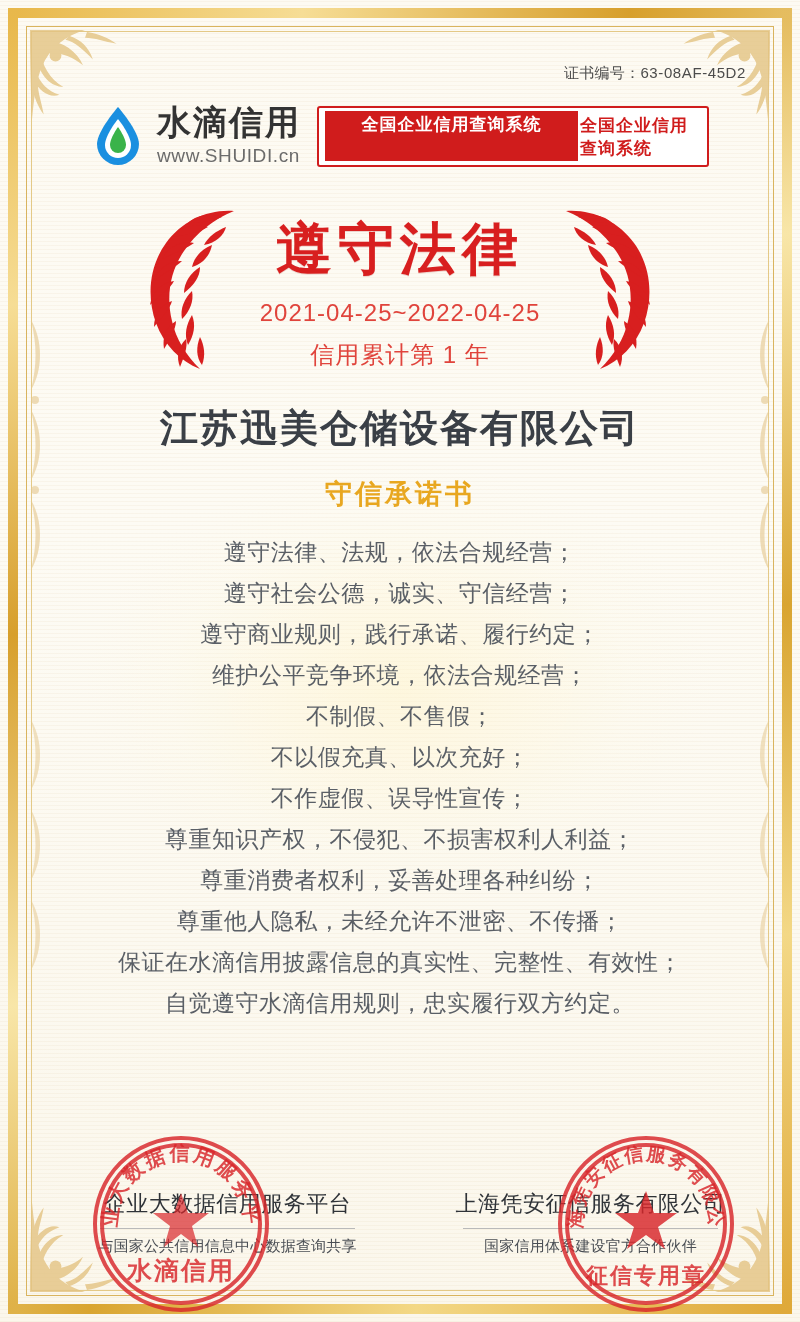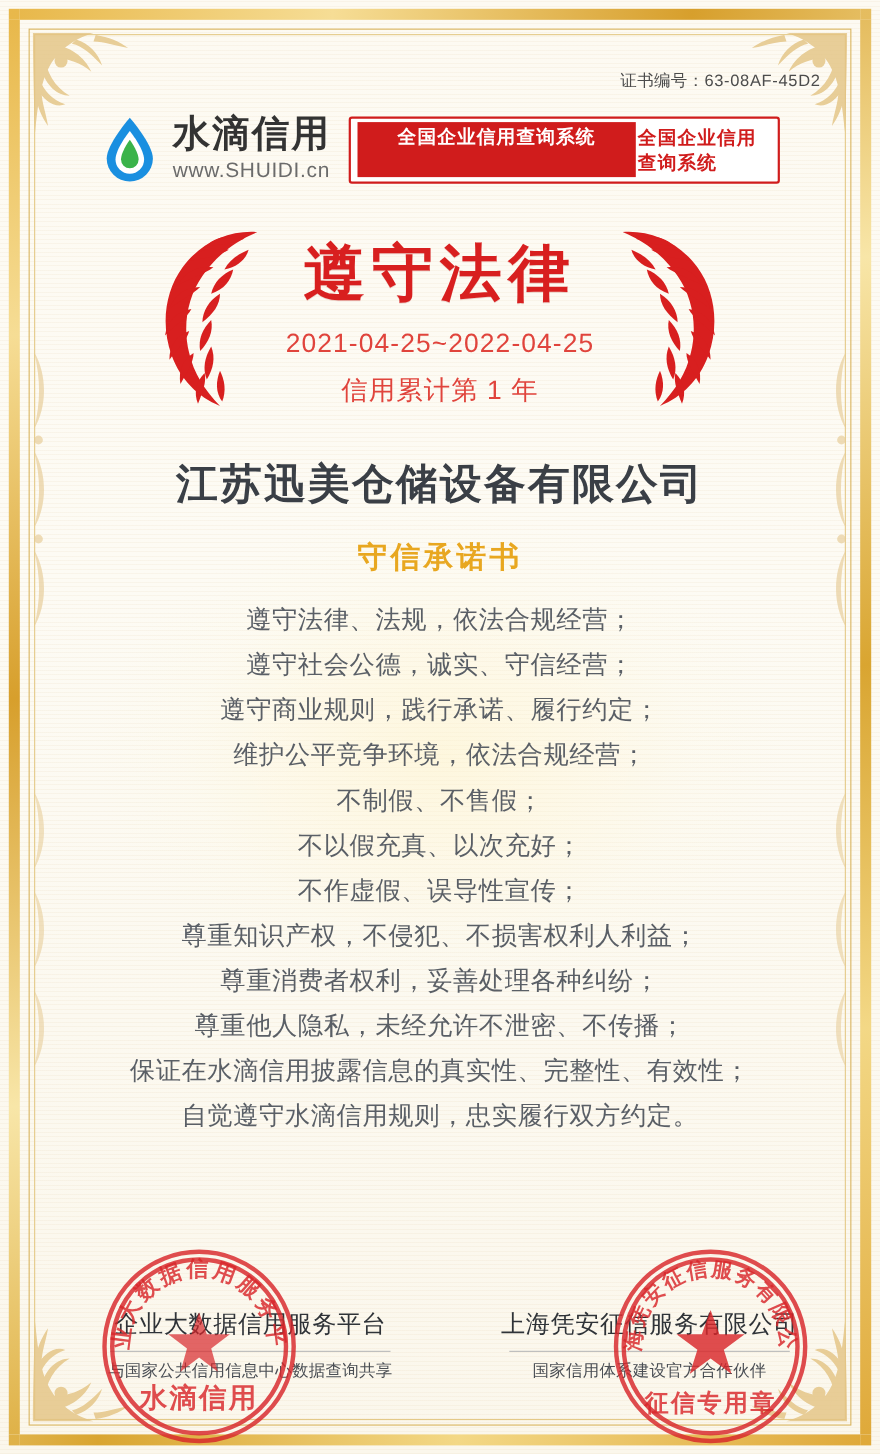--- a/index.html
+++ b/index.html
@@ -182,21 +182,21 @@
   }
   .award-years {
     margin-top: 12px;
     font-size: 24px;
     color: #e0443c;
     letter-spacing: 1px;
   }
 
   
   .company {
-    margin-top: 44px;
+    margin-top: 32px;
     font-size: 38px;
     font-weight: bold;
     color: #3a3f46;
     letter-spacing: 2px;
     font-family: "DejaVu Sans", sans-serif;
   }
   .pledge-title {
     margin-top: 22px;
     font-size: 27px;
     font-weight: bold;

